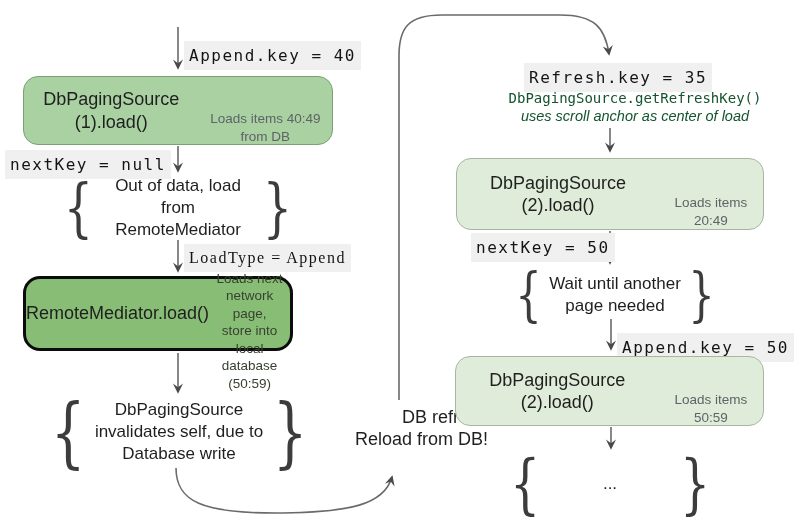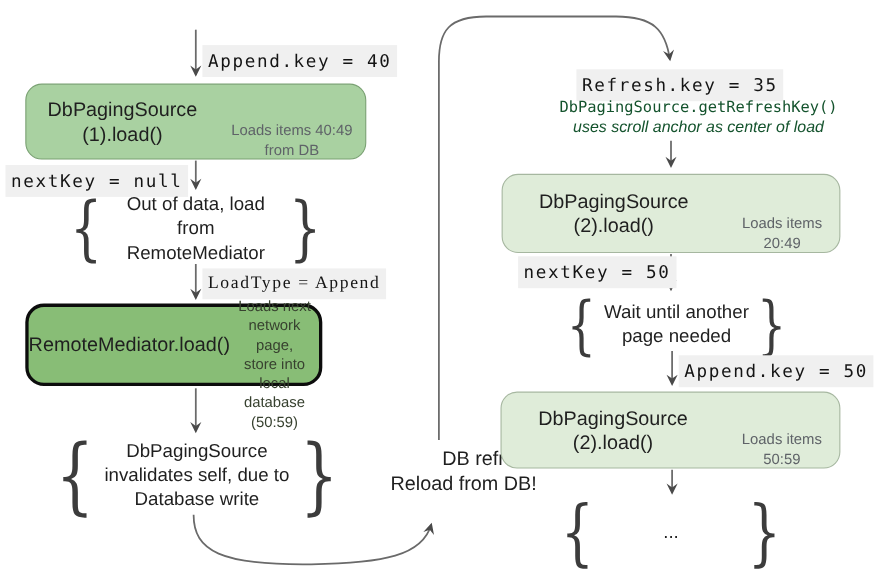--- a/index.html
+++ b/index.html
@@ -27,21 +27,21 @@
     position:absolute; z-index:2; white-space:nowrap;
     font-family:"DejaVu Sans Mono", monospace; font-size:16px; letter-spacing:1.5px;
     color:#141414; background:#f0f0f0; padding:5px 5px;
   }
   .lbl-append40 { left:184px; top:41px; }
   .lbl-nextnull { left:5px;   top:150px; }
   .lbl-loadtype { left:184px; top:244px;font-family:Liberation Serif, serif; }
   .lbl-success  { left:88px;  top:360px; }
   .lbl-refresh35{ left:524px; top:63px; }
   .lbl-next50   { left:471px; top:233px; }
-  .lbl-append50 { left:617px; top:323px; }
+  .lbl-append50 { left:617px; top:333px; }
 
   .graynote { position:absolute; z-index:2; text-align:center; color:#14532d; white-space:nowrap; }
   .note-code { left:500px; top:90px;  width:270px; font-family:"DejaVu Sans Mono", monospace; font-size:14px; }
   .note-sans { left:500px; top:108px; width:270px; font-size:14.5px;font-style:italic; }
 
   .freenote {
     position:absolute; z-index:2; text-align:right; color:#1f1f1f;
     font-size:18px; line-height:22px; white-space:pre-line;
   }
   .note-dbrefresh { left:322px; top:406px; width:166px; }

